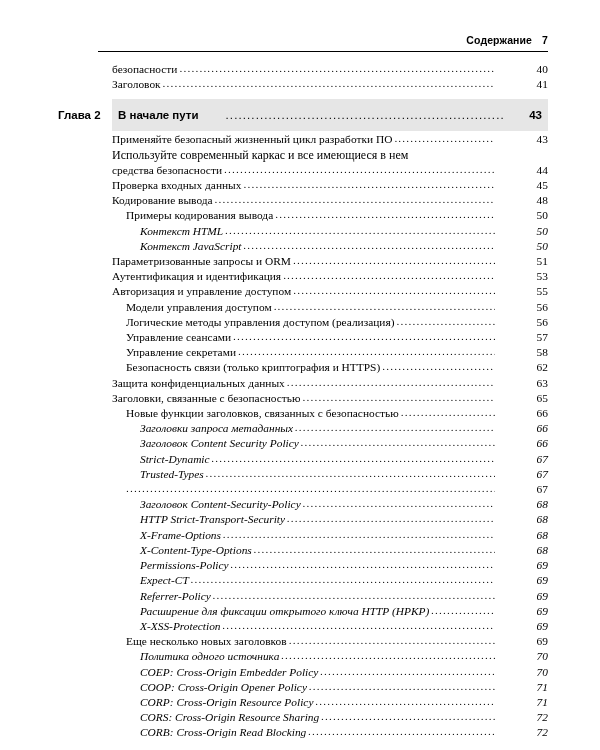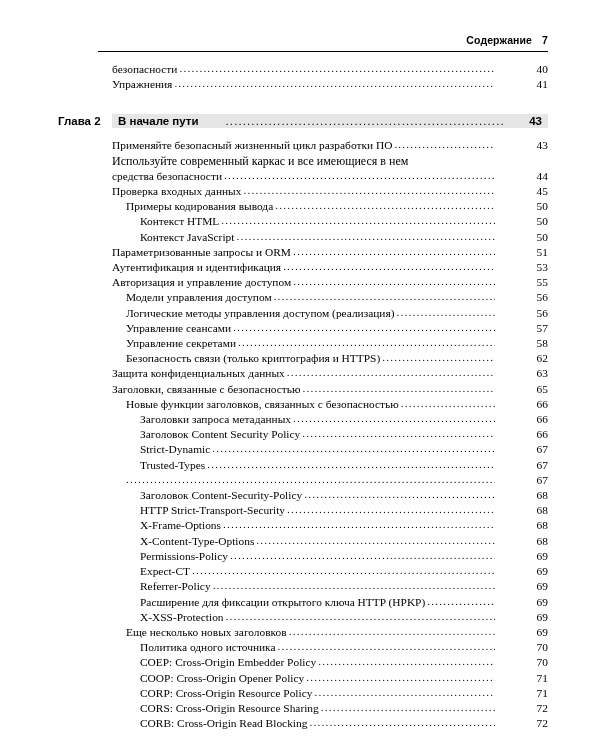--- a/index.html
+++ b/index.html
@@ -86,49 +86,49 @@
   }
   .row .pg {
     flex: 0 0 auto;
     padding-left: 1px;
     text-align: right;
     min-width: 16px;
     margin-left: 36px;
   }
   .lvl1  { padding-left: 14px; }
   .lvl2  { padding-left: 28px; }
-  .lvl3  { padding-left: 42px; }
+  .lvl3  { padding-left: 42px; font-style: italic; }
 
   
   .chapter-row {
     position: relative;
     display: flex;
     align-items: center;
     height: 22px;
-    margin-top: 18px;
+    margin-top: 12px;
     margin-bottom: 6px;
     margin-left: -42px;
     width: 492px;
     font-family: "Liberation Sans", sans-serif;
     font-size: 11.5px;
     font-weight: bold;
     justify-content: space-between;
   }
   .chapter-num {
     flex: 0 0 auto;
     width: 56px;
     padding-left: 2px;
     box-sizing: border-box;
   }
   .chapter-box {
     flex: 1 1 auto;
     display: flex;
     align-items: center;
     background: #e6e6e6;
-    height: 14px;
+    height: 32px;
     padding: 0 6px 0 6px;
     box-sizing: border-box;
     gap: 24px;
   }
   .chapter-title {
     flex: 0 0 auto;
     padding-right: 3px;
   }
   .chapter-dots {
     flex: 1 1 auto;
@@ -169,21 +169,21 @@
     </div>
   </div>
 
   <div class="toc" id="toc-list">
       <div class="row lvl1">
         <span class="label">безопасности</span>
         <span class="dots"></span>
         <span class="pg">40</span>
       </div>
       <div class="row lvl1">
-        <span class="label">Упражнения</span>
+        <span class="label">Заголовок</span>
         <span class="dots"></span>
         <span class="pg">41</span>
       </div>
       <div class="chapter-row">
         <div class="chapter-num">Глава 2</div>
         <div class="chapter-box">
           <span class="chapter-title">В начале пути</span>
           <span class="chapter-dots"></span>
           <span class="chapter-pg">43</span>
         </div>
@@ -197,20 +197,25 @@
       <div class="row lvl1">
         <span class="label">средства безопасности</span>
         <span class="dots"></span>
         <span class="pg">44</span>
       </div>
       <div class="row lvl1">
         <span class="label">Проверка входных данных</span>
         <span class="dots"></span>
         <span class="pg">45</span>
       </div>
+      <div class="row lvl1">
+        <span class="label">Кодирование вывода</span>
+        <span class="dots"></span>
+        <span class="pg">48</span>
+      </div>
       <div class="row lvl2">
         <span class="label">Примеры кодирования вывода</span>
         <span class="dots"></span>
         <span class="pg">50</span>
       </div>
       <div class="row lvl3">
         <span class="label">Контекст HTML</span>
         <span class="dots"></span>
         <span class="pg">50</span>
       </div>

